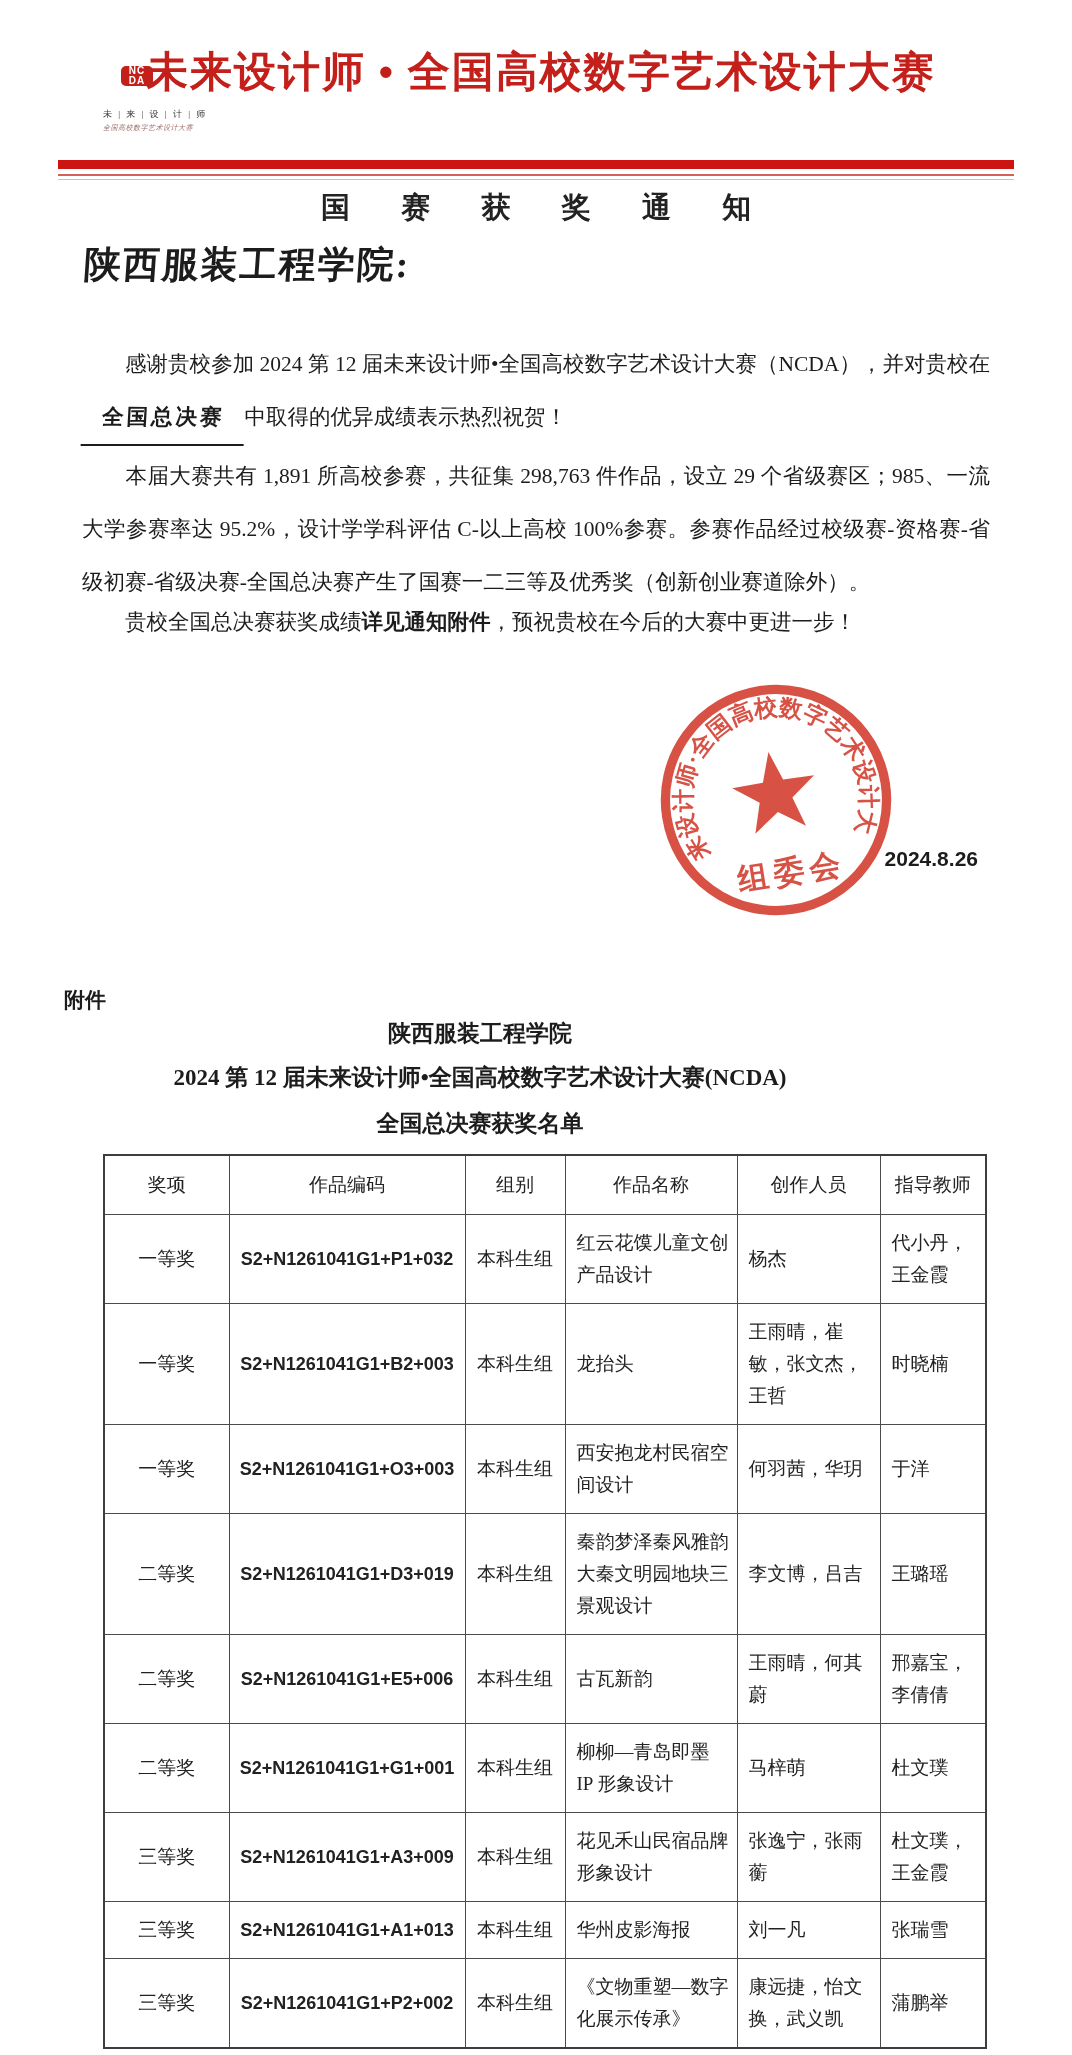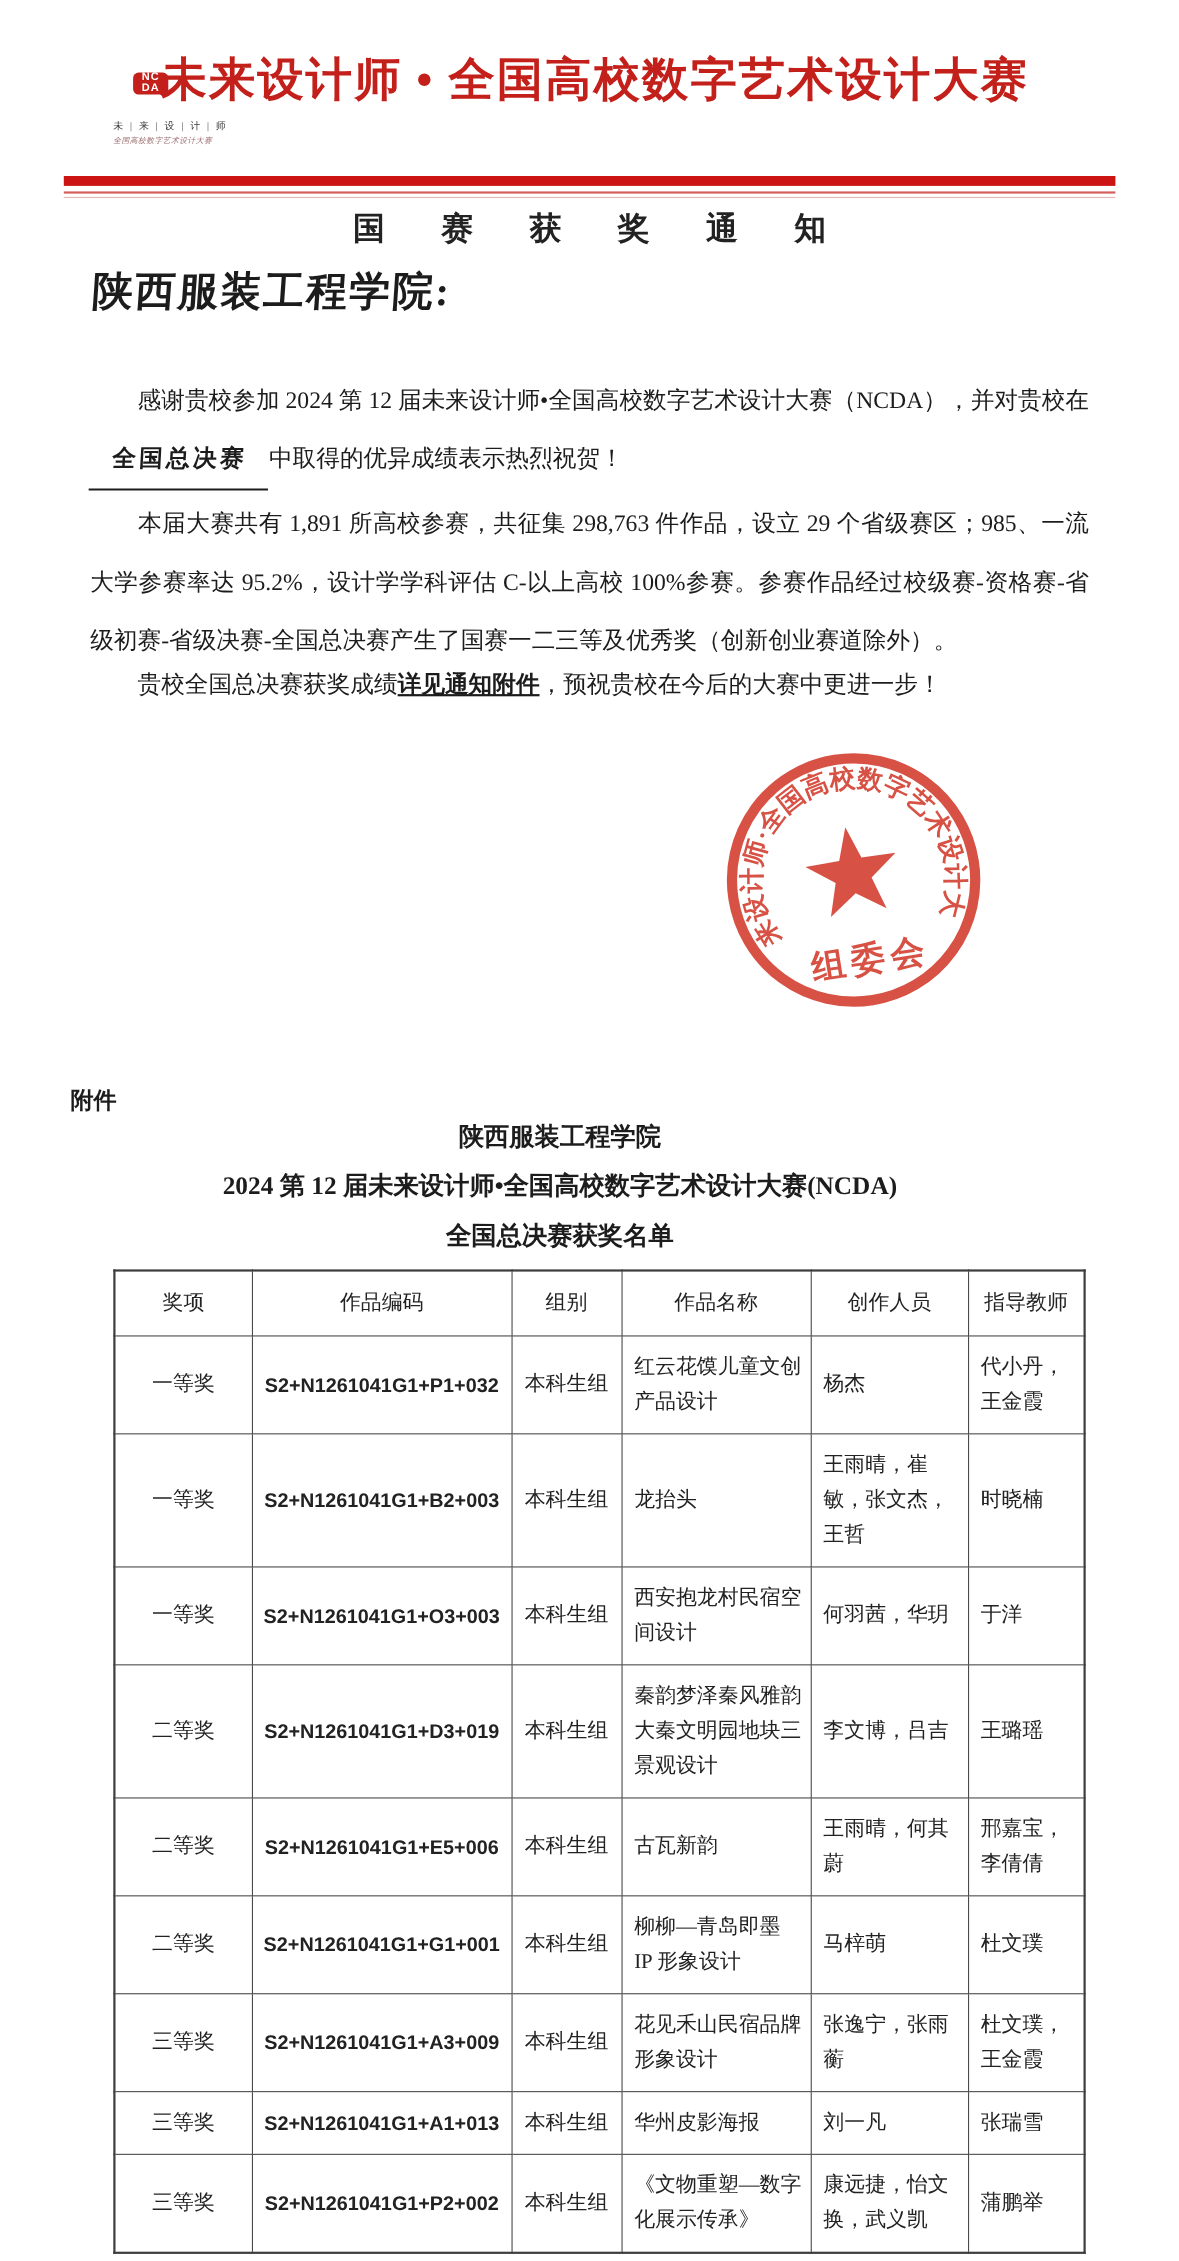--- a/index.html
+++ b/index.html
@@ -38,31 +38,31 @@
   }
   .para{left:82px;width:908px;font-size:21.5px;line-height:53px;text-align:justify;}
   .para .indent{display:inline-block;width:2em;}
   .p1{top:316px;}
   .p2{top:428px;}
   .p3{top:574px;}
   .blank-underline{
     display:inline-block;font-weight:bold;padding:0 20px;letter-spacing:3px;
     border-bottom:2.5px solid #1c1c1c;transform:skewX(-3deg);
   }
-  .bold-underline{font-weight:bold;text-decoration:underline;}
+  .bold-underline{font-weight:bold;}
 
   
   .signature-block{right:94px;top:830px;text-align:right;font-size:21px;z-index:1;}
   .signature-date{margin-top:17px;font-family:"Liberation Sans","DejaVu Sans",sans-serif;font-weight:bold;font-size:21px;}
   .stamp-box{left:652px;top:676px;width:248px;height:248px;z-index:2;
     transform:rotate(-9deg);opacity:.88;pointer-events:none;}
 
   
   .attach-label{left:64px;top:986px;font-size:21px;font-weight:bold;text-align:right;}
-  .attach-h{left:0;width:960px;text-align:center;font-size:23px;font-weight:bold;padding-left:29px;}
+  .attach-h{left:0;width:960px;text-align:center;font-size:23px;font-weight:bold;}
   .h1{top:1018px;} .h2{top:1062px;} .h3{top:1108px;}
 
   table.awards{
     position:absolute;left:103px;top:1154px;width:882px;
     border-collapse:collapse;table-layout:fixed;
     font-size:19px;color:#222;
   }
   table.awards col.c0{width:125px;} table.awards col.c1{width:236px;}
   table.awards col.c2{width:100px;} table.awards col.c3{width:172px;}
   table.awards col.c4{width:143px;} table.awards col.c5{width:106px;}
@@ -93,20 +93,21 @@
 <div class="abs notice-title">国 赛 获 奖 通 知</div>
 <div class="abs addressee">陕西服装工程学院:</div>
 
 <p class="abs para p1"><span class="indent"></span><span>感谢贵校参加 2024 第 12 届未来设计师•全国高校数字艺术设计大赛（NCDA），并对贵校在</span><span class="blank-underline">全国总决赛</span><span>中取得的优异成绩表示热烈祝贺！</span></p>
 
 <p class="abs para p2"><span class="indent"></span><span>本届大赛共有 1,891 所高校参赛，共征集 298,763 件作品，设立 29 个省级赛区；985、一流大学参赛率达 95.2%，设计学学科评估 C-以上高校 100%参赛。参赛作品经过校级赛-资格赛-省级初赛-省级决赛-全国总决赛产生了国赛一二三等及优秀奖（创新创业赛道除外）。</span></p>
 
 <p class="abs para p3"><span class="indent"></span><span>贵校全国总决赛获奖成绩</span><span class="bold-underline">详见通知附件</span><span>，预祝贵校在今后的大赛中更进一步！</span></p>
 
 <div class="abs signature-block">
+  <div class="signature-date">2024.8.26</div>
 </div>
 
 <svg class="abs stamp-box" viewBox="0 0 240 240" aria-hidden="true">
   <circle cx="120" cy="120" r="107" fill="none" stroke="#d23a2b" stroke-width="9"></circle>
   <defs>
     <path id="sealArc" d="M 49 161 A 82 82 0 1 1 191 161" fill="none"></path>
   </defs>
   <text font-size="22.5" fill="#d23a2b" font-weight="bold">
     <textPath href="#sealArc" startOffset="50%" text-anchor="middle">未来设计师·全国高校数字艺术设计大赛</textPath>
   </text>

